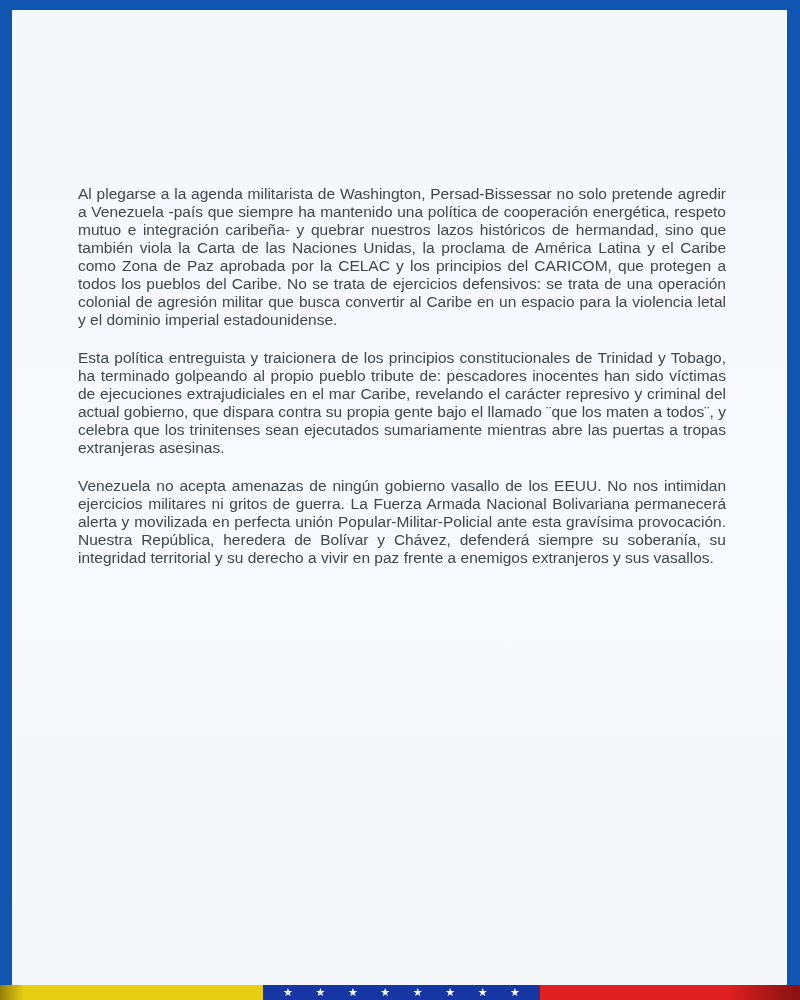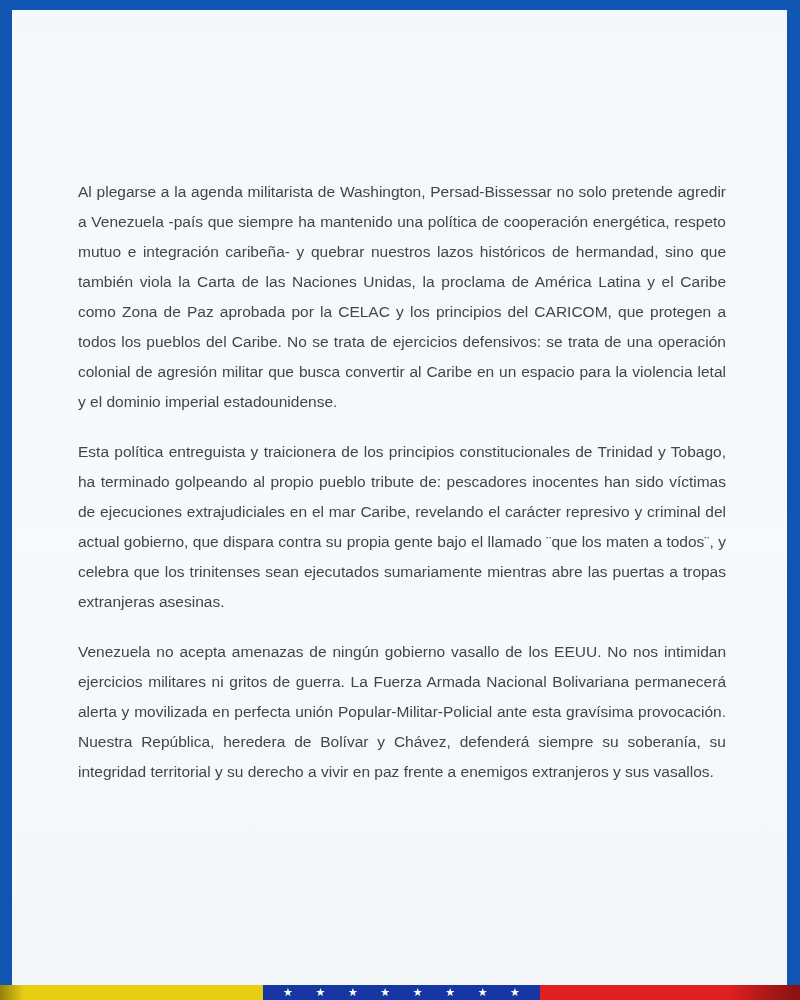--- a/index.html
+++ b/index.html
@@ -20,22 +20,23 @@
     top: 10px;
     left: 12px;
     right: 13px;
     bottom: 15px;
     background: linear-gradient(180deg, var(--page-bg, #f5f8fb) 0%, #f7f9fc 55%, #f4f7fa 100%);
   }
   .text-block {
     padding: 167px 61px 0 66px;
     color: var(--text, #3f464d);
     font-size: 15.5px;
-    line-height: 30px;
+    line-height: 18px;
     text-align: justify;
+    margin-top: 8px;
   }
   .text-block p {
     margin: 0 0 20px 0;
   }
   
   .flag-strip {
     position: absolute;
     left: 0;
     right: 0;
     bottom: 0;

